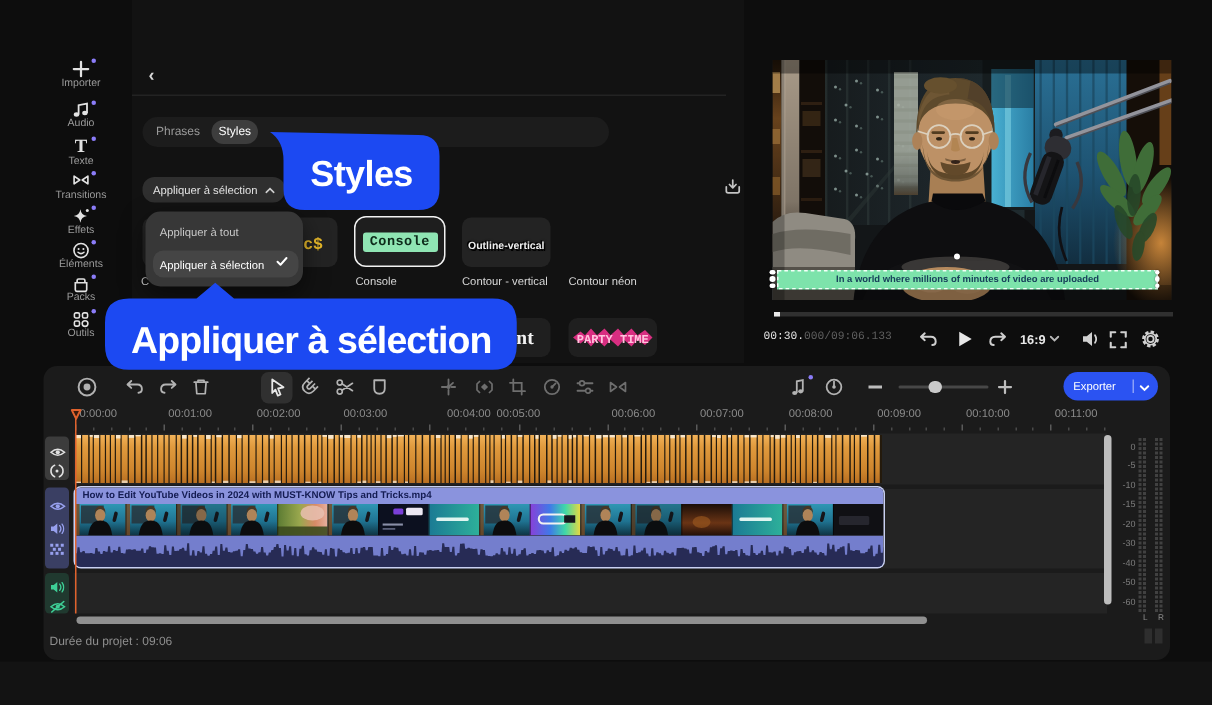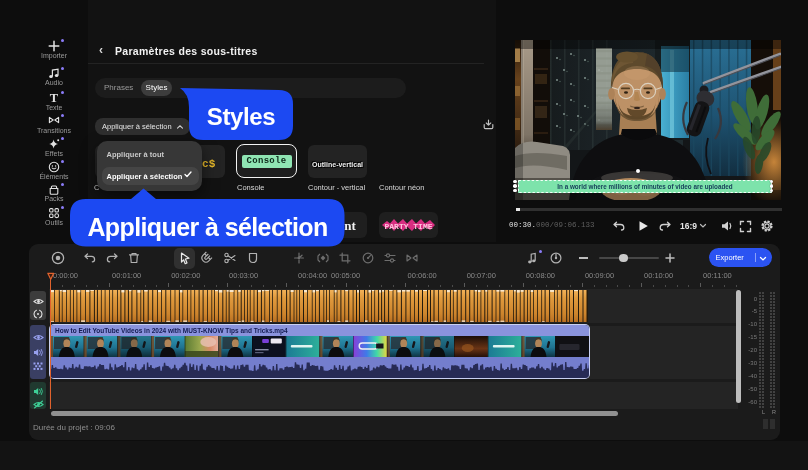--- a/index.html
+++ b/index.html
@@ -22,21 +22,21 @@
   #tabs .t1 { position:absolute; left:9px; top:0; line-height:20px; font-size:8px; color:#9a9a9a; }
   #tabs .t2 { position:absolute; left:46px; top:2px; width:31px; height:16px; background:#3d3d3d; border-radius:8px;
               line-height:16px; font-size:8px; color:#ffffff; text-align:center; }
   #ddbtn { position:absolute; left:7px; top:117.5px; width:95px; height:17px; background:#2f2f2f; border-radius:8px;
            font-size:7.5px; color:#e4e4e4; line-height:17px; padding-left:7px; }
   .card { position:absolute; width:59px; height:33px; background:#232323; border-radius:6px; top:145px; }
   .clabel { position:absolute; top:183px; font-size:7.5px; color:#d8d8d8; }
   #dl { position:absolute; left:395px; top:119px; }
   
   #menu { position:absolute; left:8.5px; top:141px; width:105.5px; height:49.5px; background:#373737; border-radius:10px;
-          box-shadow:0 6px 16px rgba(0,0,0,0.5);font-weight:bold; }
+          box-shadow:0 6px 16px rgba(0,0,0,0.5); }
   #menu .m1 { position:absolute; left:10px; top:9px; font-size:7.5px; color:#c9c9c9; }
   #menu .m2bg { position:absolute; left:5px; top:26px; width:97px; height:18px; background:#454545; border-radius:7px; }
   #menu .m2 { position:absolute; left:10px; top:31px; font-size:7.5px; color:#ffffff; }
   #menu .chk { position:absolute; left:87px; top:29px; color:#ffffff; font-size:9px; }
 
   
   #seekbar { position:absolute; left:516px; top:208px; width:266px; height:3px; background:#303030; }
   #seekbar i { position:absolute; left:0; top:0; width:4px; height:3px; background:#e8e8e8; }
   #ptime { position:absolute; left:509px; top:221px; font-family:"Liberation Mono", monospace; font-size:7.5px; color:#5f5f5f; }
   #ptime b { color:#e0e0e0; font-weight:normal; }
@@ -152,21 +152,20 @@
       </svg>
     </div>
     <div class="sideitem" style="top:218.0px">
       <span class="lbl">Outils</span>
     </div>
     <div class="pdot" style="left:61px;top:206.3px"></div>
   </div>
 
 <div id="panel">
   <div id="pback">‹</div>
-  <div id="ptitle">Paramètres des sous-titres</div>
   <div id="psep"></div>
   <div id="tabs">
       <span class="t1">Phrases</span>
       <span class="t2">Styles</span>
     </div>
   <div id="ddbtn">Appliquer à sélection<svg style="position:absolute;right:6px;top:6px" width="8" height="6" viewBox="0 0 8 6">
         <path d="M1.5,4.2 L4,1.8 L6.5,4.2" fill="none" stroke="#cfcfcf" stroke-width="1.1" stroke-linecap="round"></path>
       </svg></div>
   <div class="card" style="left:7px"></div>
     <div class="clabel" style="left:6px">C</div>

